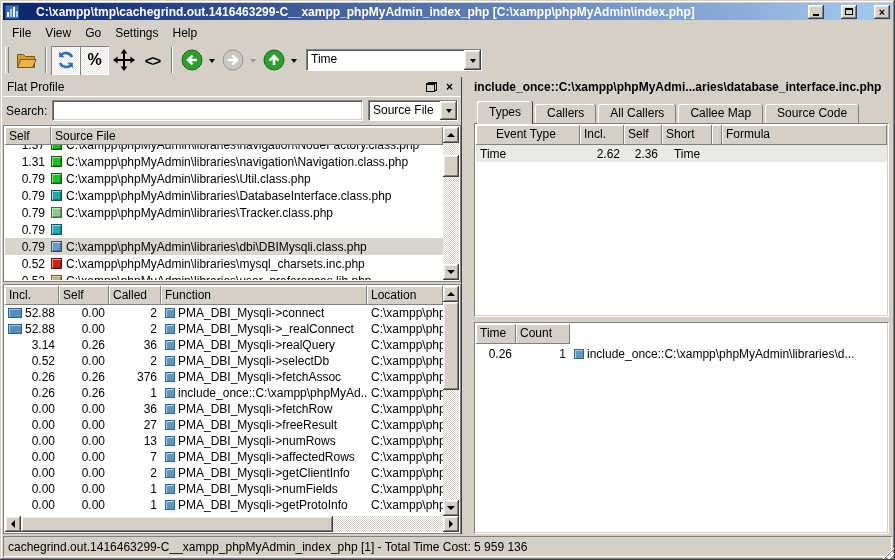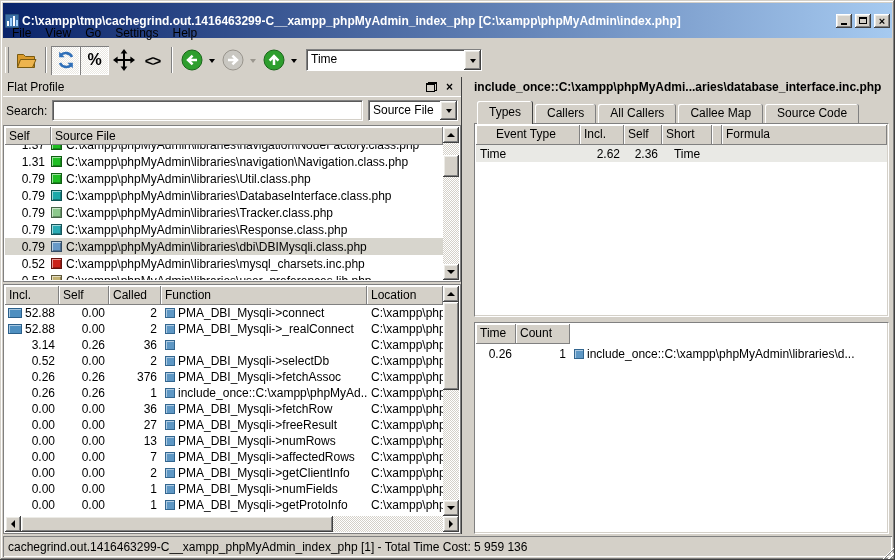--- a/index.html
+++ b/index.html
@@ -8,22 +8,22 @@
        font-family:"Liberation Sans",sans-serif;font-size:12px;color:#000;overflow:hidden;
        box-shadow:inset -1px -1px 0 #404040,inset 1px 1px 0 #D4D0C8,inset -2px -2px 0 #808080,inset 2px 2px 0 #fff;}
   .out2{box-shadow:inset -1px -1px 0 #404040,inset 1px 1px 0 #fff,inset -2px -2px 0 #808080,inset 2px 2px 0 #ECEBE6;}
   .field{background:#fff;border:1px solid;border-color:#808080 #fff #fff #808080;
          box-shadow:inset 1px 1px 0 #5a5a5a,inset -1px -1px 0 #d4d0c8;}
   .dither{background-color:#fff;background-image:
       linear-gradient(45deg,#d4d0c8 25%,transparent 25%,transparent 75%,#d4d0c8 75%),
       linear-gradient(45deg,#d4d0c8 25%,transparent 25%,transparent 75%,#d4d0c8 75%);
       background-size:2px 2px;background-position:0 0,1px 1px;}
   
-  .titlebar{position:absolute;left:3px;top:3px;right:3px;height:35px;
-            background:linear-gradient(90deg,#0A246A,#A6CAF0);display:flex;align-items:center;padding:0 2px;gap:3px;}
+  .titlebar{position:absolute;left:3px;top:3px;right:3px;height:17px;
+            background:linear-gradient(90deg,#0A246A,#A6CAF0);display:flex;align-items:center;padding:0 2px;gap:17px;}
   .title-text{color:#fff;font-weight:bold;flex:1;white-space:nowrap;overflow:hidden;}
   .tbtn{width:16px;height:14px;background:#D4D0C8;display:flex;align-items:center;justify-content:center;flex:none;}
   .gl-min{width:6px;height:2px;background:#000;margin-top:7px;}
   .gl-max{width:8px;height:7px;border:1px solid #000;border-top-width:2px;}
   .gl-close{font-size:11px;font-weight:bold;line-height:10px;}
   
   .menubar{position:absolute;left:3px;top:22px;right:3px;height:21px;display:flex;align-items:center;padding-left:2px;}
   .menu-item{padding:2px 7px;}
   .toolbar{position:absolute;left:3px;top:43px;right:3px;height:34px;display:flex;align-items:center;padding-left:1px;}
   .thandle{width:4px;height:26px;margin:0 3px 0 1px;border-left:1px solid #fff;border-right:1px solid #808080;}
@@ -277,21 +277,20 @@
                 <span class="fpath">C:\xampp\phpMyAdmin\libraries\DatabaseInterface.class.php</span>
               </div>
               <div class="frow">
                 <span class="fc-self">0.79</span>
                 <span class="cicon" style="background: rgb(140, 200, 140);"></span>
                 <span class="fpath">C:\xampp\phpMyAdmin\libraries\Tracker.class.php</span>
               </div>
               <div class="frow">
                 <span class="fc-self">0.79</span>
                 <span class="cicon" style="background: rgb(42, 171, 180);"></span>
-                <span class="fpath">C:\xampp\phpMyAdmin\libraries\Response.class.php</span>
               </div>
               <div class="frow selected">
                 <span class="fc-self">0.79</span>
                 <span class="cicon" style="background: rgb(104, 153, 200);"></span>
                 <span class="fpath">C:\xampp\phpMyAdmin\libraries\dbi\DBIMysqli.class.php</span>
               </div>
               <div class="frow">
                 <span class="fc-self">0.52</span>
                 <span class="cicon" style="background: rgb(204, 34, 24);"></span>
                 <span class="fpath">C:\xampp\phpMyAdmin\libraries\mysql_charsets.inc.php</span>
@@ -350,20 +349,21 @@
               <div class="tc" style="flex: 1 1 0%;">C:\xampp\phpMy...</div>
             </div>
             <div class="trow">
               <div class="tc num" style="width: 54px;">
                 <span>3.14</span>
               </div>
               <div class="tc num" style="width: 50px;">0.26</div>
               <div class="tc num" style="width: 52px;">36</div>
               <div class="tc" style="width: 206px;">
                 <span class="ficon"></span>
+                <span>PMA_DBI_Mysqli-&gt;realQuery</span>
               </div>
               <div class="tc" style="flex: 1 1 0%;">C:\xampp\phpMy...</div>
             </div>
             <div class="trow">
               <div class="tc num" style="width: 54px;">
                 <span>0.52</span>
               </div>
               <div class="tc num" style="width: 50px;">0.00</div>
               <div class="tc num" style="width: 52px;">2</div>
               <div class="tc" style="width: 206px;">

